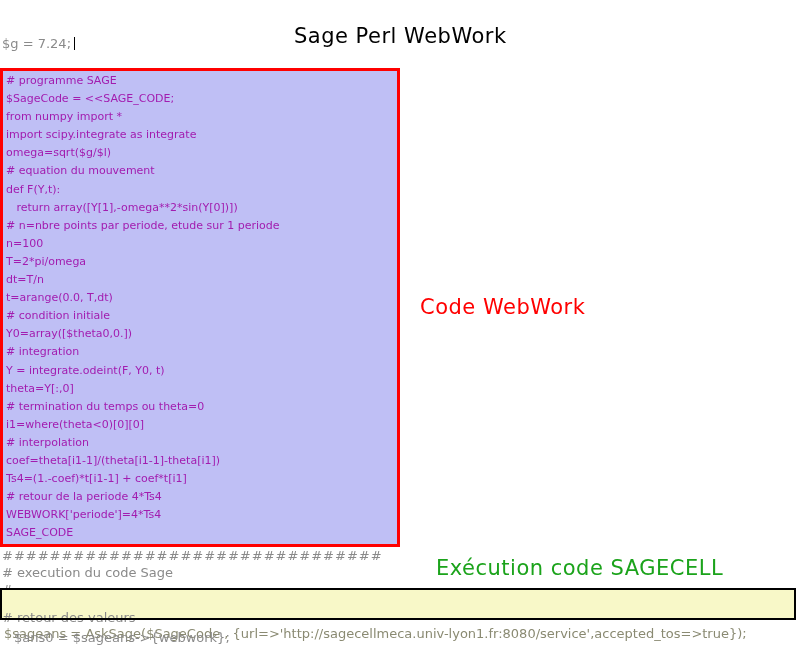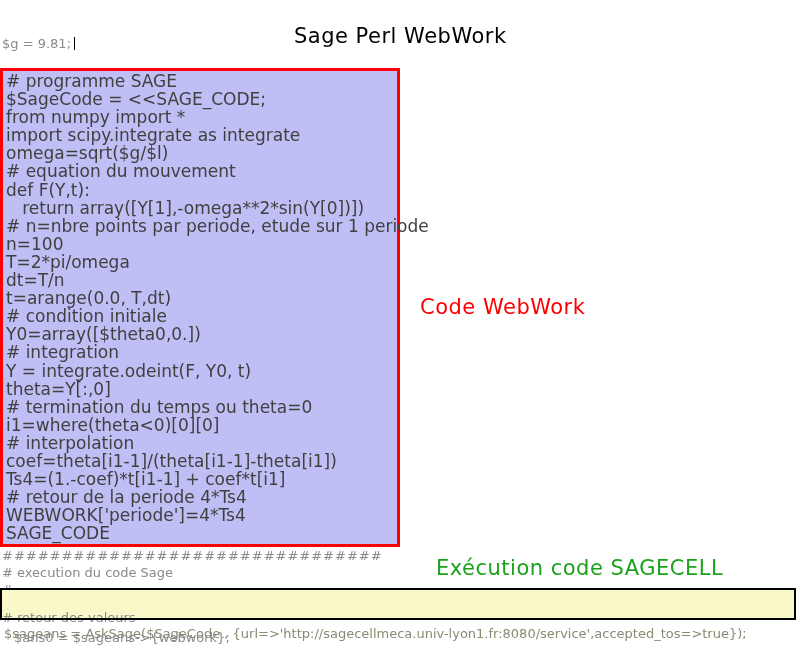--- a/index.html
+++ b/index.html
@@ -32,21 +32,21 @@
   #python-label{left:420px;top:295px;color:#ff0000;}
   #sagecell-label{left:436px;top:556px;color:#1ba31b;}
 
   
   #sage-box{
     left:0;top:68px;width:391px;
     border:3px solid #ff0000;
     background:#bfbff5;
     padding:1px 0 2px 3px;
   }
-  #sage-box .code-line{line-height:18.1px;color:#404040;font-size:17px;}
+  #sage-box .code-line{line-height:18.1px;color:#a21caf;font-size:11px;}
 
   
   #post-lines{left:2px;top:547px;line-height:17px;}
 
   
   #sagecell-box{
     left:0;top:588px;width:796px;height:32px;box-sizing:border-box;
     background:#f8f8c8;
     border:2px solid #000000;border-bottom:none;
   }
@@ -61,21 +61,21 @@
   #bottom-clip{left:2px;top:647px;height:8px;width:400px;overflow:hidden;}
 </style>
 </head>
 <body>
 
 <div id="top-clip" class="abs code">
   
 </div>
 
 <div id="pre-lines" class="abs code">
-  <div class="code-line"><span>$g = 9.81;</span><span class="caret"></span></div>
+  <div class="code-line"><span>$g = 7.24;</span><span class="caret"></span></div>
   <div class="code-line">$l  = 1.0;</div>
   <div class="code-line">$theta0 = random(pi/3.,0.99*pi,0.02);</div>
   <div class="code-line hash">###########################</div>
 </div>
 
 <div id="perl-label" class="label">Sage Perl WebWork</div>
 <div id="python-label" class="label">Code WebWork</div>
 <div id="sagecell-label" class="label">Exécution code SAGECELL</div>
 
 <div id="sage-box" class="abs code"><div class="code-line"># programme SAGE</div><div class="code-line">$SageCode = &lt;&lt;SAGE_CODE;</div><div class="code-line">from numpy import *</div><div class="code-line">import scipy.integrate as integrate</div><div class="code-line">omega=sqrt($g/$l)</div><div class="code-line"># equation du mouvement</div><div class="code-line">def F(Y,t):</div><div class="code-line">   return array([Y[1],-omega**2*sin(Y[0])])</div><div class="code-line"># n=nbre points par periode, etude sur 1 periode</div><div class="code-line">n=100</div><div class="code-line">T=2*pi/omega</div><div class="code-line">dt=T/n</div><div class="code-line">t=arange(0.0, T,dt)</div><div class="code-line"># condition initiale</div><div class="code-line">Y0=array([$theta0,0.])</div><div class="code-line"># integration</div><div class="code-line">Y = integrate.odeint(F, Y0, t)</div><div class="code-line">theta=Y[:,0]</div><div class="code-line"># termination du temps ou theta=0</div><div class="code-line">i1=where(theta&lt;0)[0][0]</div><div class="code-line"># interpolation</div><div class="code-line">coef=theta[i1-1]/(theta[i1-1]-theta[i1])</div><div class="code-line">Ts4=(1.-coef)*t[i1-1] + coef*t[i1]</div><div class="code-line"># retour de la periode 4*Ts4</div><div class="code-line">WEBWORK['periode']=4*Ts4</div><div class="code-line">SAGE_CODE</div></div>

